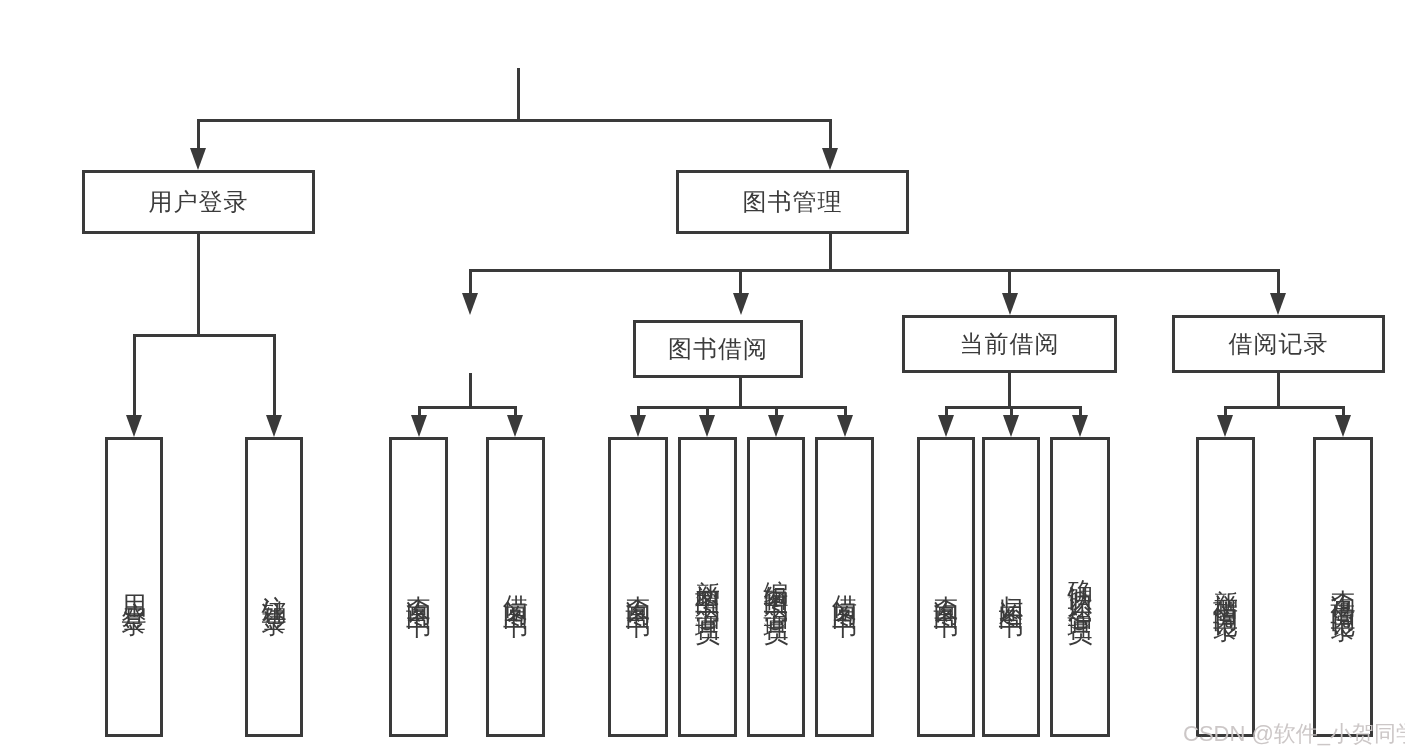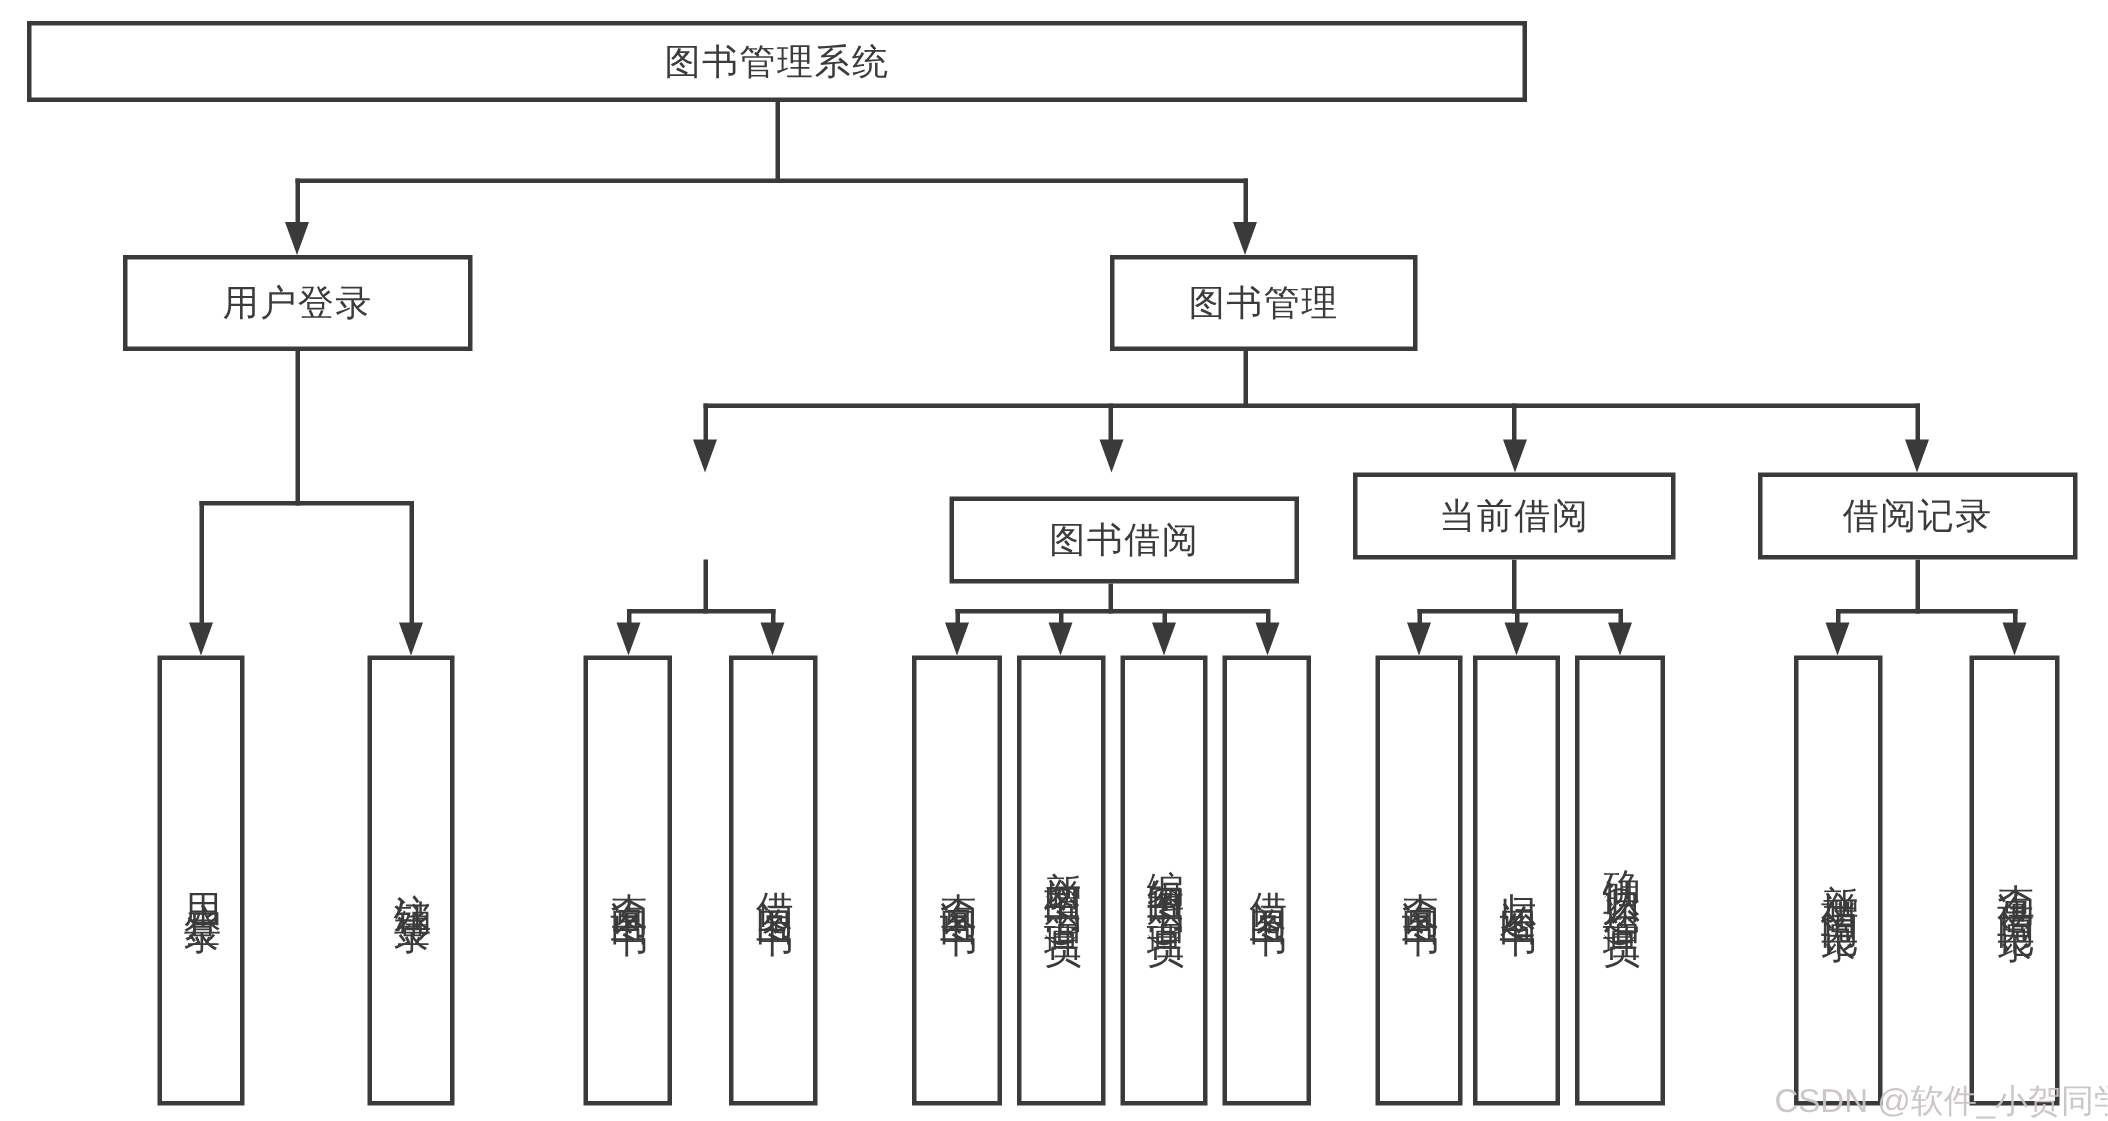--- a/index.html
+++ b/index.html
@@ -97,26 +97,25 @@
   <div class="vline" style="left:1078.5px;top:406px;height:11px;"></div>
   <div class="arrow" style="left:1072px;top:415px;"></div>
 
   <div class="vline" style="left:1276.5px;top:373px;height:36px;"></div>
   <div class="hline" style="left:1223.5px;top:406px;width:121px;"></div>
   <div class="vline" style="left:1223.5px;top:406px;height:11px;"></div>
   <div class="arrow" style="left:1217px;top:415px;"></div>
   <div class="vline" style="left:1341.5px;top:406px;height:11px;"></div>
   <div class="arrow" style="left:1335px;top:415px;"></div>
 
-  <div class="node h" style="left:18px;top:14px;width:1000px;height:54px;">图书管理系统</div>
 
   <div class="node h" style="left:82px;top:170px;width:233px;height:64px;">用户登录</div>
-  <div class="node h" style="left:740px;top:170px;width:205px;height:64px;">图书管理</div>
+  <div class="node h" style="left:676px;top:170px;width:233px;height:64px;">图书管理</div>
 
-  <div class="node h" style="left:633px;top:331px;width:233px;height:58px;">图书借阅</div>
+  <div class="node h" style="left:633px;top:320px;width:170px;height:58px;">图书借阅</div>
   <div class="node h" style="left:1172px;top:315px;width:213px;height:58px;">借阅记录</div>
   <div class="node h" style="left:902px;top:315px;width:215px;height:58px;">当前借阅</div>
 
   <div class="node v" style="left:105px;top:437px;width:58px;height:300px;">
     <span class="vtext">用户登录</span>
   </div>
   <div class="node v" style="left:245px;top:437px;width:58px;height:300px;">
     <span class="vtext">注销登录</span>
   </div>
 

